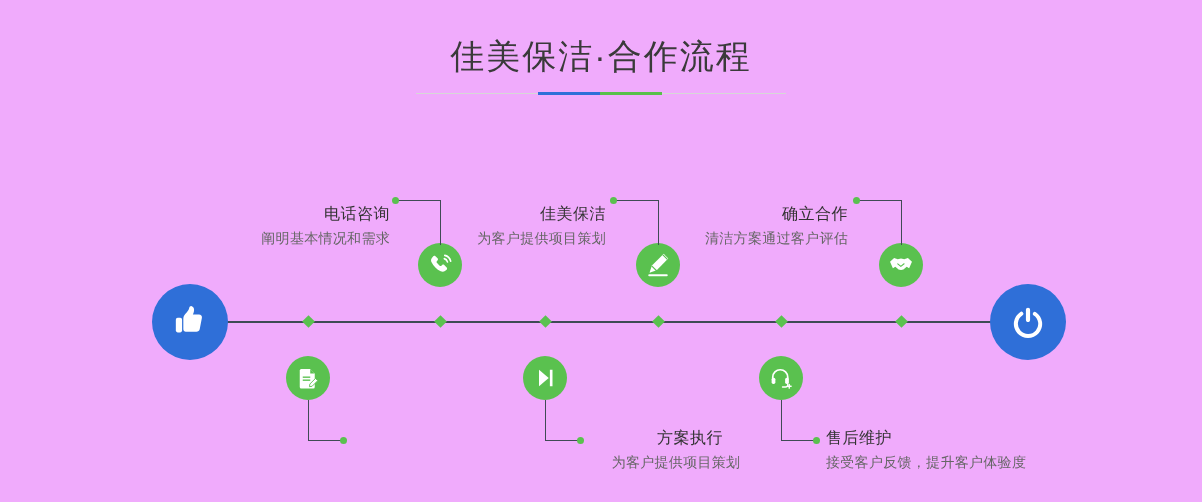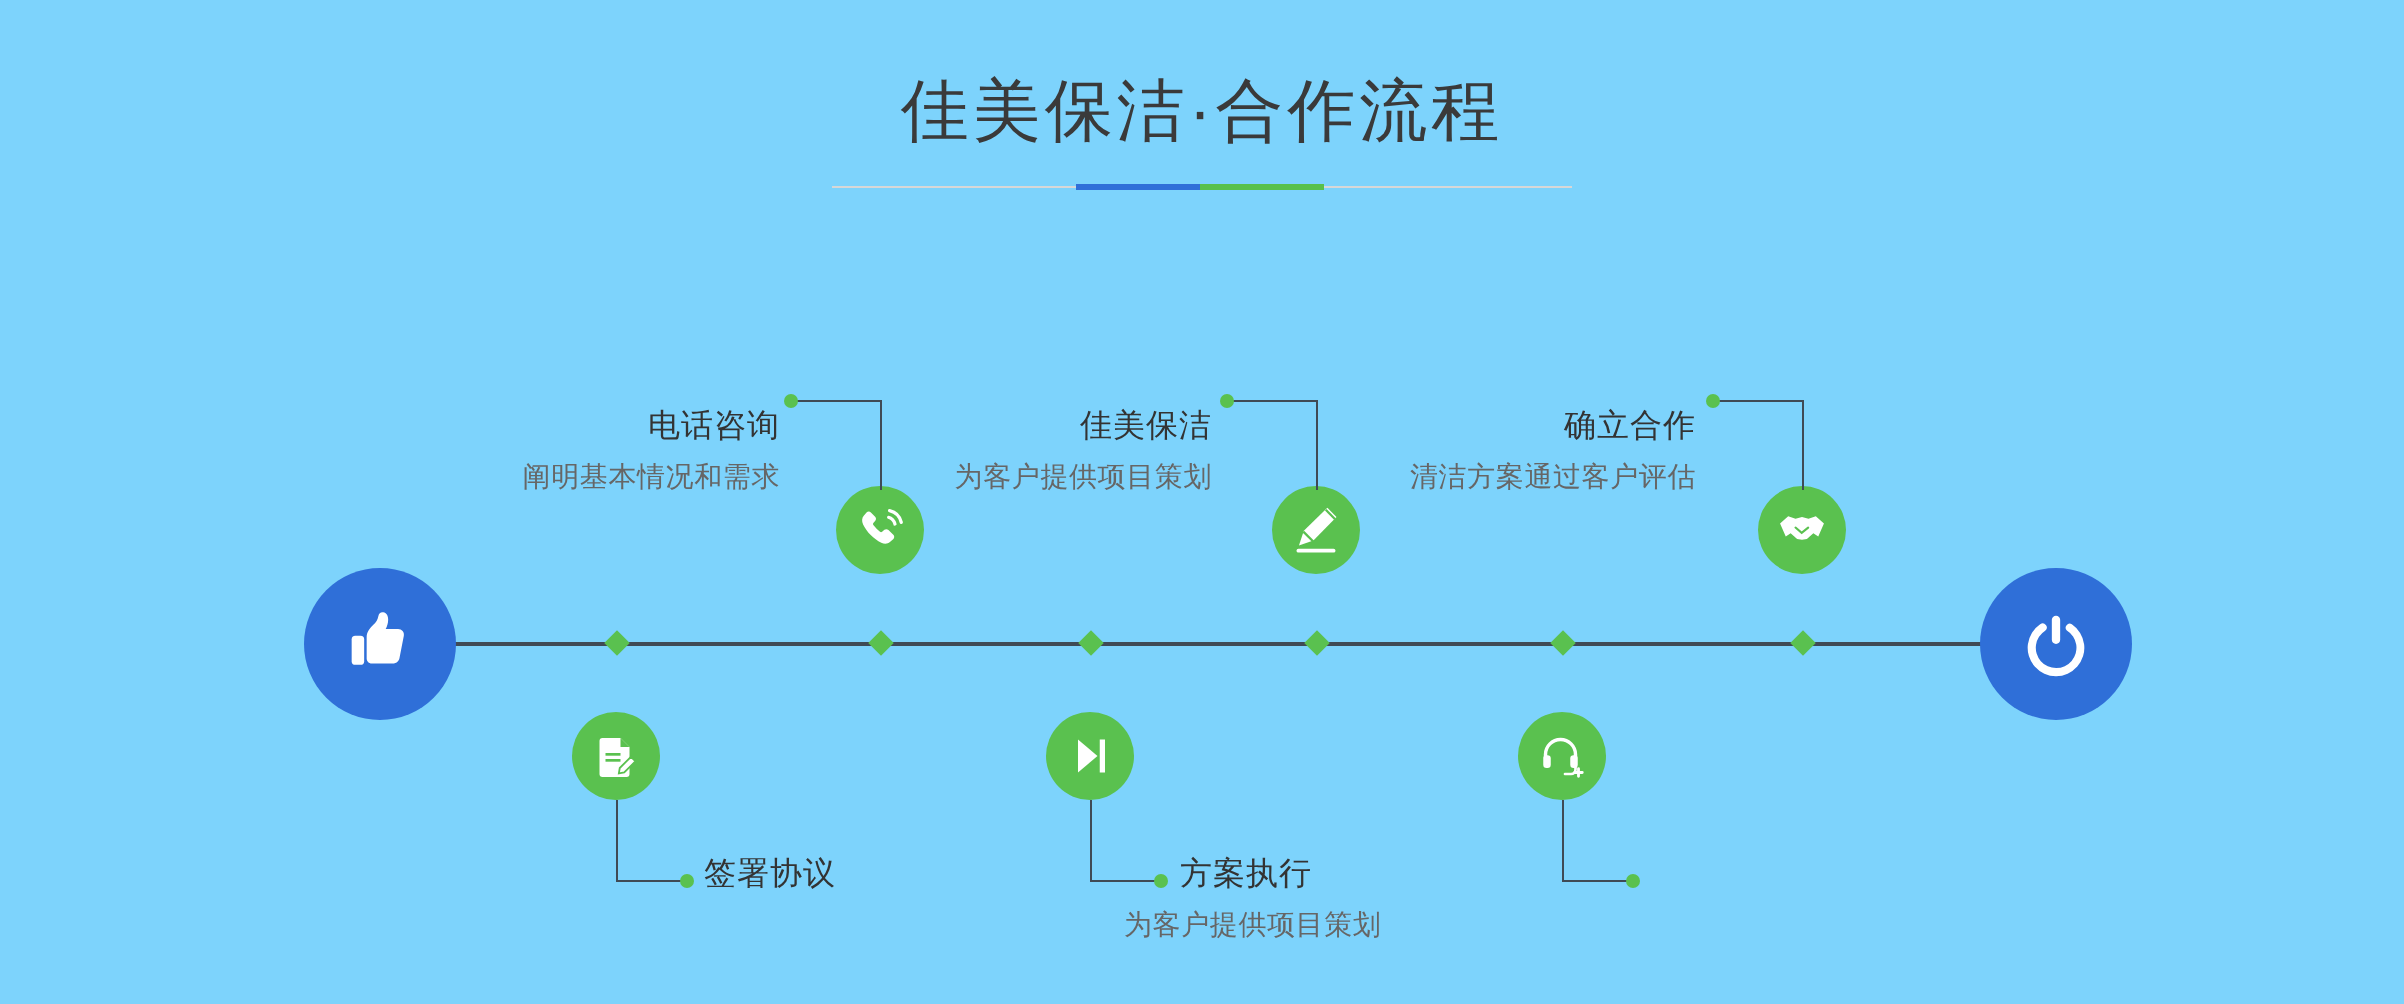--- a/index.html
+++ b/index.html
@@ -9,21 +9,21 @@
   }
   body {
     font-family: "Liberation Sans", "DejaVu Sans", sans-serif;
     color: #333;
   }
   #stage {
     position: relative;
     width: 1202px;
     height: 502px;
     overflow: hidden;
-    background: #7dd3fc;
+    background: #f0abfc;
   }
 
   
   .header {
     position: absolute;
     left: 0;
     top: 34px;
     width: 1202px;
     text-align: center;
   }
@@ -208,21 +208,20 @@
         <rect x="9" y="18" width="10" height="1.8" fill="#5ac14f"></rect>
         <path d="M26 16.5l3 3-7.5 7.5-3.6.6.6-3.6 7.5-7.5z" fill="#ffffff" stroke="#5ac14f" stroke-width="1.2"></path>
       </svg>
     </span>
   </div>
   <div class="dot" style="left:304px; top:317px;"></div>
   <div class="connector v" style="left:308px; top:400px; height:40px;"></div>
   <div class="connector h" style="left:308px; top:440px; width:36px;"></div>
   <div class="tip-dot" style="left:340px; top:437px;"></div>
   <div class="label below" style="left:352px; top:427px; width:200px; text-align:left;">
-    <div class="lab-title">签署协议</div>
   </div>
 
   <div class="node" style="left:636px; top:243px;">
     <span>
       <svg width="26" height="26" viewBox="0 0 32 32" aria-hidden="true">
         <path d="M5.5 25.5l3-9 14.5-14.2 5.6 5.7L14.4 22.5l-8.9 3z" fill="#ffffff"></path>
         <path d="M8.2 17l6.4 6.4" stroke="#5ac14f" stroke-width="1.4" fill="none"></path>
         <path d="M22 3.5l5.6 5.7" stroke="#5ac14f" stroke-width="1.4" fill="none"></path>
         <rect x="4" y="27.5" width="24" height="2.4" rx="1.2" fill="#ffffff"></rect>
       </svg>
@@ -242,21 +241,21 @@
       <svg width="24" height="24" viewBox="0 0 32 32" aria-hidden="true">
         <path d="M8 5l13 11L8 27V5z" fill="#ffffff"></path>
         <rect x="22.5" y="5" width="3.5" height="22" fill="#ffffff"></rect>
       </svg>
     </span>
   </div>
   <div class="dot" style="left:541px; top:317px;"></div>
   <div class="connector v" style="left:545px; top:400px; height:40px;"></div>
   <div class="connector h" style="left:545px; top:440px; width:36px;"></div>
   <div class="tip-dot" style="left:577px; top:437px;"></div>
-  <div class="label below" style="left:590px; top:427px; width:200px; text-align:left;">
+  <div class="label below" style="left:590px; top:427px; width:200px; text-align:center;">
     <div class="lab-title">方案执行</div>
     <div class="lab-desc" style="margin-left:-28px;">为客户提供项目策划</div>
   </div>
 
   <div class="node" style="left:879px; top:243px;">
     <span>
       <svg width="26" height="26" viewBox="0 0 32 32" aria-hidden="true">
         <path d="M2.5 12l5-4.5 4.5 1.5 4-1 4 1 4.5-1.5 5 4.5-3.5 8-3-2-4 3.5-3 .5-3-.5-4-3.5-3 2-3.5-8z" fill="#ffffff"></path>
         <path d="M12 14.5l3.8 3.2 4-3.2" stroke="#5ac14f" stroke-width="1.3" fill="none" stroke-linecap="round"></path>
       </svg>
@@ -279,14 +278,18 @@
         <rect x="21.5" y="15.5" width="5" height="8.5" rx="2.2" fill="#ffffff"></rect>
         <path d="M25 23.5v1.5a3 3 0 0 1-3 3h-4" stroke="#ffffff" stroke-width="1.8" fill="none" stroke-linecap="round"></path>
         <path d="M27 24.5v5M24.5 27h5" stroke="#ffffff" stroke-width="1.9" stroke-linecap="round"></path>
       </svg>
     </span>
   </div>
   <div class="dot" style="left:777px; top:317px;"></div>
   <div class="connector v" style="left:781px; top:400px; height:40px;"></div>
   <div class="connector h" style="left:781px; top:440px; width:36px;"></div>
   <div class="tip-dot" style="left:813px; top:437px;"></div>
+  <div class="label below" style="left:826px; top:427px; width:230px; text-align:left;">
+    <div class="lab-title">售后维护</div>
+    <div class="lab-desc" style="margin-left:0;">接受客户反馈，提升客户体验度</div>
+  </div>
 
 </div>
 
 </body></html>

